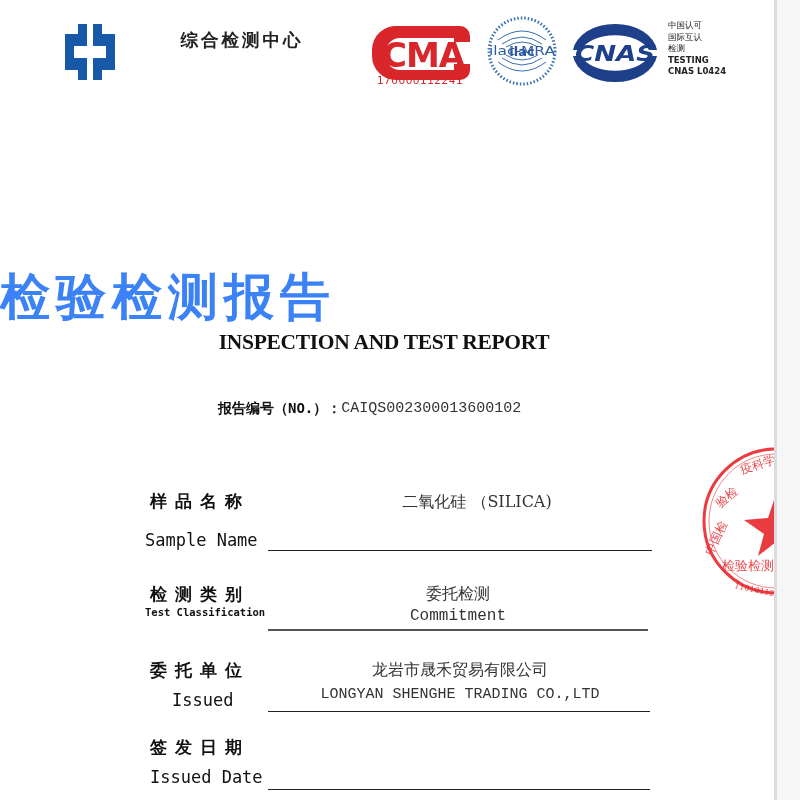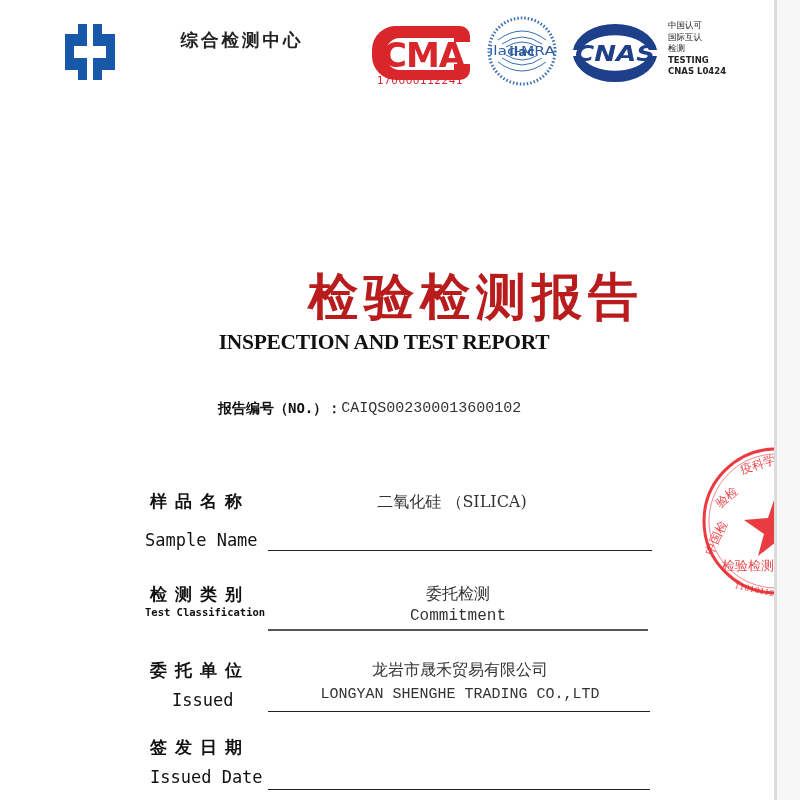--- a/index.html
+++ b/index.html
@@ -22,22 +22,22 @@
     .cma { position: absolute; left: 368px; top: 20px; width: 104px; height: 70px; }
     .cma-num { position: absolute; left: 370px; top: 74px; width: 100px; text-align: center;
       font-family: "DejaVu Sans", sans-serif; font-size: 10.5px; color: #d8262b; letter-spacing: 0.5px; }
     .ilac { position: absolute; left: 484px; top: 16px; width: 76px; height: 70px; }
     .cnas { position: absolute; left: 571px; top: 22px; width: 88px; height: 62px; }
     .cnas-text { position: absolute; left: 668px; top: 20px; font-family: "DejaVu Sans", sans-serif;
       font-size: 8.5px; line-height: 11.5px; color: #222; }
     .cnas-text .b { font-weight: bold; font-size: 8.5px; }
 
     
-    .title-cn { position: absolute; left: 0; width: 644px; top: 264px; text-align: right;
-      font-family: "DejaVu Serif", serif; font-weight: bold; font-size: 50px; letter-spacing: 6px; color: #b91c1c; }
+    .title-cn { position: absolute; left: 0; width: 644px; top: 264px; text-align: left;
+      font-family: "DejaVu Serif", serif; font-weight: bold; font-size: 50px; letter-spacing: 6px; color: #3b82f6; }
     .title-en { position: absolute; left: 0; width: 768px; top: 330px; text-align: center;
       font-family: "Liberation Serif", serif; font-weight: bold; font-size: 21.5px; color: #111; letter-spacing: -0.3px; }
     .report-no { position: absolute; left: 218px; top: 400px; font-family: "DejaVu Sans Mono", monospace;
       font-size: 14px; font-weight: bold; color: #111; white-space: nowrap; }
     .report-no .val { font-weight: normal; font-family: "Liberation Mono", monospace; font-size: 15px; }
 
     
     .lbl-cn { position: absolute; font-family: "DejaVu Sans", sans-serif; font-weight: bold; font-size: 17px; letter-spacing: 8px; color: #111; }
     .lbl-en { position: absolute; font-family: "DejaVu Sans Mono", monospace; font-size: 17px; color: #111; }
     .lbl-en-small { position: absolute; font-family: "DejaVu Sans Mono", monospace; font-weight: bold; font-size: 10.5px; color: #111; }
@@ -98,21 +98,21 @@
 
   <div class="title-cn">检验检测报告</div>
   <div class="title-en">INSPECTION AND TEST REPORT</div>
 
   <div class="report-no">
     <span>报告编号（NO.）：</span><span class="val">CAIQS002300013600102</span>
   </div>
 
   <div class="lbl-cn" style="left:150px; top:490px;">样品名称</div>
   <div class="lbl-en" style="left:145px; top:530px;">Sample Name</div>
-  <div class="val" style="left:260px; width:384px; top:492px;text-align:center;">二氧化硅 （SILICA)</div>
+  <div class="val" style="left:285px; width:384px; top:492px;text-align:center;">二氧化硅 （SILICA)</div>
   <div class="rule" style="left:268px; width:384px; top:550px;"></div>
 
   <div class="lbl-cn" style="left:150px; top:583px;">检测类别</div>
   <div class="lbl-en-small" style="left:145px; top:606px;">Test Classification</div>
   <div class="val" style="left:268px; width:380px; top:584px;">委托检测</div>
   <div class="val val-mono" style="left:268px; width:380px; top:607px;">Commitment</div>
   <div class="rule gray" style="left:268px; width:380px; top:629px;"></div>
 
   <div class="lbl-cn" style="left:150px; top:659px;">委托单位</div>
   <div class="lbl-en" style="left:172px; top:690px;">Issued</div>

